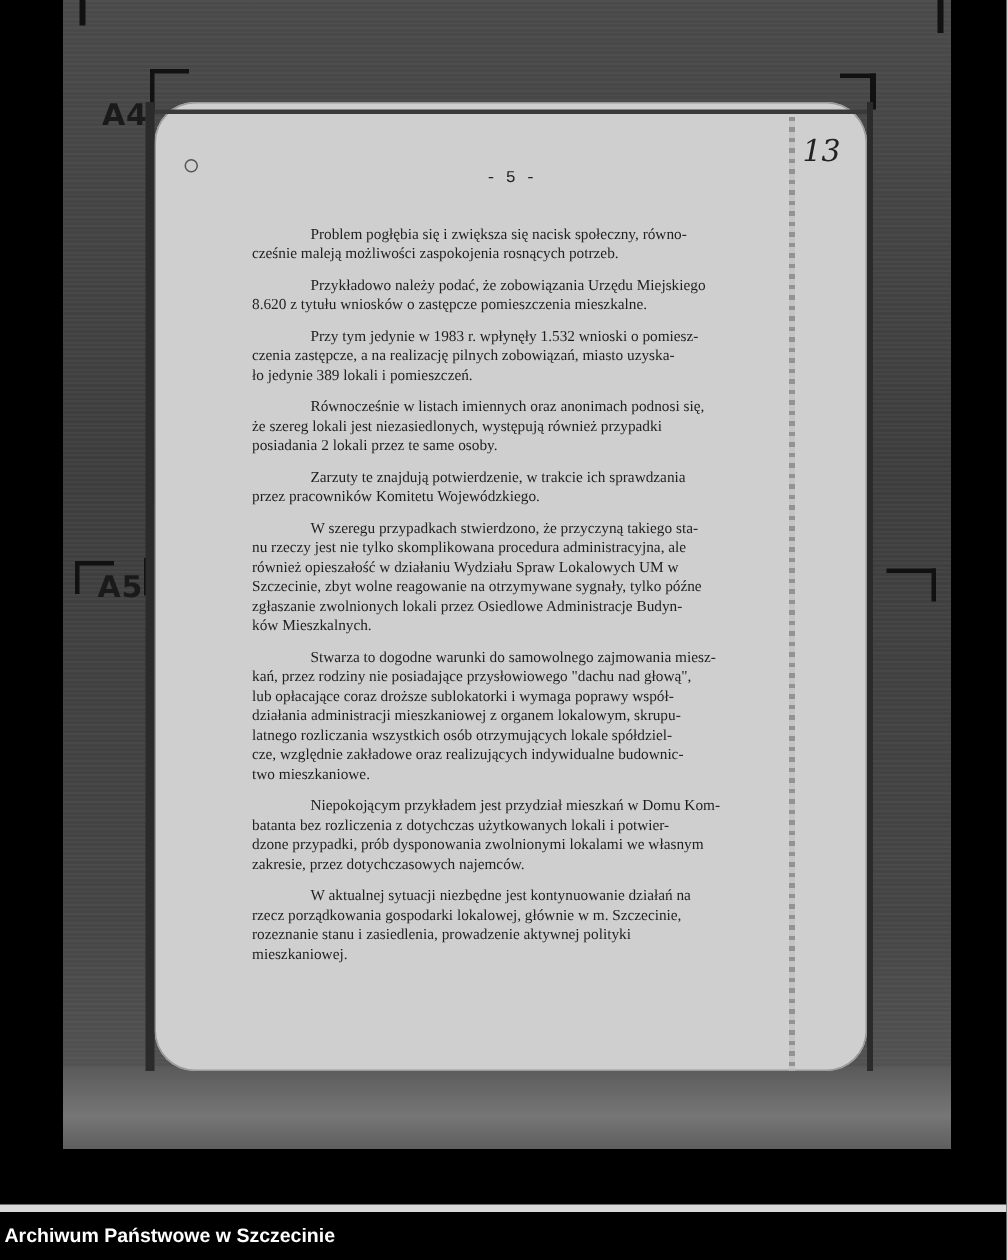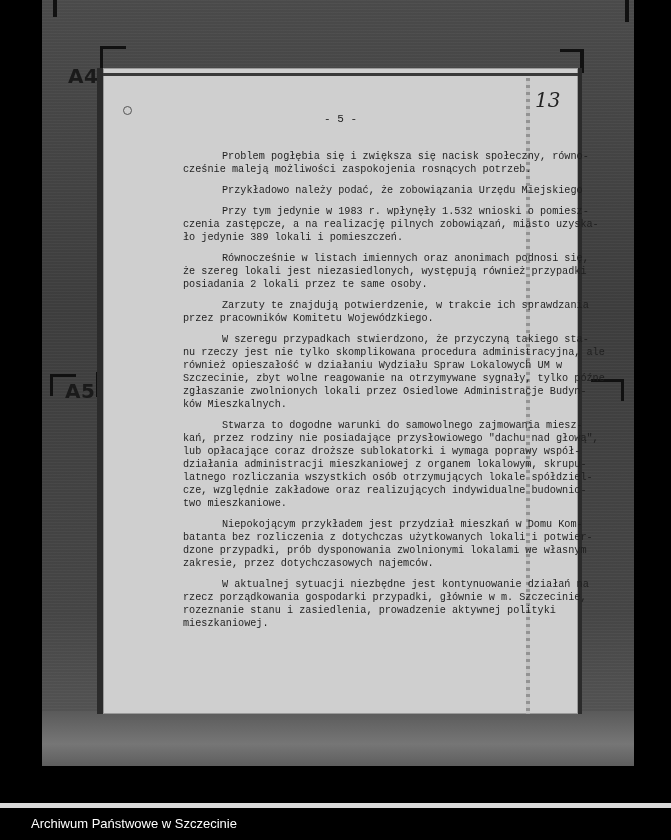--- a/index.html
+++ b/index.html
@@ -21,20 +21,21 @@
   }
   .mark { position:absolute; background:#111; }
   .label {
     position:absolute; font-family:"DejaVu Sans", sans-serif; font-weight:bold;
     color:#1a1a1a; font-size:20px; letter-spacing:0.5px;
   }
   .paper {
     position:absolute; left:103px; top:68px; width:475px; height:646px;
     background:#cfcfcf;
     box-shadow: inset 0 0 0 1px #9a9a9a;
+    border-radius: 27px;
   }
   .paper::before {
     content:""; position:absolute; left:0; right:0; top:5px; height:3px; background:#3a3a3a;
   }
   .paper .edge-left {
     position:absolute; left:-6px; top:0; width:6px; height:100%; background:#2b2b2b;
   }
   .paper .edge-right {
     position:absolute; right:-4px; top:0; width:4px; height:100%; background:#2b2b2b;
   }
@@ -47,31 +48,31 @@
     position:absolute; left:20px; top:38px; width:7px; height:7px; border:1.5px solid #555; border-radius:50%;
   }
   .folio {
     position:absolute; left:432px; top:20px; font-family:"DejaVu Serif", serif; font-style:italic;
     font-size:20px; color:#222;
   }
   .page-num {
     position:absolute; left:0; width:100%; top:45px; text-align:center; font-size:11px; color:#222;
   }
   .body-text {
-    position:absolute; left:80px; top:82px; width:392px; color:#1f1f1f; font-size:10.2px; line-height:13px;
+    position:absolute; left:65px; top:82px; width:392px; color:#1f1f1f; font-size:10.2px; line-height:13px;font-family:Liberation Serif, serif;
   }
   .para { margin:0 0 8px 0; text-align:left; white-space:nowrap; }
   .para .line { display:block; }
   .para .line.first { text-indent:39px; }
   .footer-bar {
     position:absolute; left:0; top:803px; width:671px; height:5px; background:#d9d9d9;
   }
   .footer-caption {
     position:absolute; left:3px; top:816px; color:#ffffff; font-family:"Liberation Sans", sans-serif;
-    font-size:13px; font-weight:normal;margin-left:28px;
+    font-size:13px; font-weight:bold;
   }
 </style>
 </head>
 <body>
 
 <div class="scan">
   <div class="scan-bottom"></div>
 </div>
 
 <div class="mark" style="left:53px;top:0;width:4px;height:17px;"></div>
@@ -97,20 +98,21 @@
   <div class="folio">13</div>
   <div class="page-num">- 5 -</div>
 
   <div class="body-text">
     <p class="para">
       <span class="line first">Problem pogłębia się i zwiększa się nacisk społeczny, równo-</span>
       <span class="line">cześnie maleją możliwości zaspokojenia rosnących potrzeb.</span>
     </p>
     <p class="para">
       <span class="line first">Przykładowo należy podać, że zobowiązania Urzędu Miejskiego</span>
+      <span class="line">8.620 z tytułu wniosków o zastępcze pomieszczenia mieszkalne.</span>
     </p>
     <p class="para">
       <span class="line first">Przy tym jedynie w 1983 r. wpłynęły 1.532 wnioski o pomiesz-</span>
       <span class="line">czenia zastępcze, a na realizację pilnych zobowiązań, miasto uzyska-</span>
       <span class="line">ło jedynie 389 lokali i pomieszczeń.</span>
     </p>
     <p class="para">
       <span class="line first">Równocześnie w listach imiennych oraz anonimach podnosi się,</span>
       <span class="line">że szereg lokali jest niezasiedlonych, występują również przypadki</span>
       <span class="line">posiadania 2 lokali przez te same osoby.</span>
@@ -137,21 +139,21 @@
       <span class="line">two mieszkaniowe.</span>
     </p>
     <p class="para">
       <span class="line first">Niepokojącym przykładem jest przydział mieszkań w Domu Kom-</span>
       <span class="line">batanta bez rozliczenia z dotychczas użytkowanych lokali i potwier-</span>
       <span class="line">dzone przypadki, prób dysponowania zwolnionymi lokalami we własnym</span>
       <span class="line">zakresie, przez dotychczasowych najemców.</span>
     </p>
     <p class="para">
       <span class="line first">W aktualnej sytuacji niezbędne jest kontynuowanie działań na</span>
-      <span class="line">rzecz porządkowania gospodarki przypadki, głównie w m. Szczecinie,</span>
+      <span class="line">rzecz porządkowania gospodarki lokalowej, głównie w m. Szczecinie,</span>
       <span class="line">rozeznanie stanu i zasiedlenia, prowadzenie aktywnej polityki</span>
       <span class="line">mieszkaniowej.</span>
     </p>
   </div>
 </div>
 
 <div class="footer-bar"></div>
 <div class="footer-caption">Archiwum Państwowe w Szczecinie</div>
 
 </body></html>

